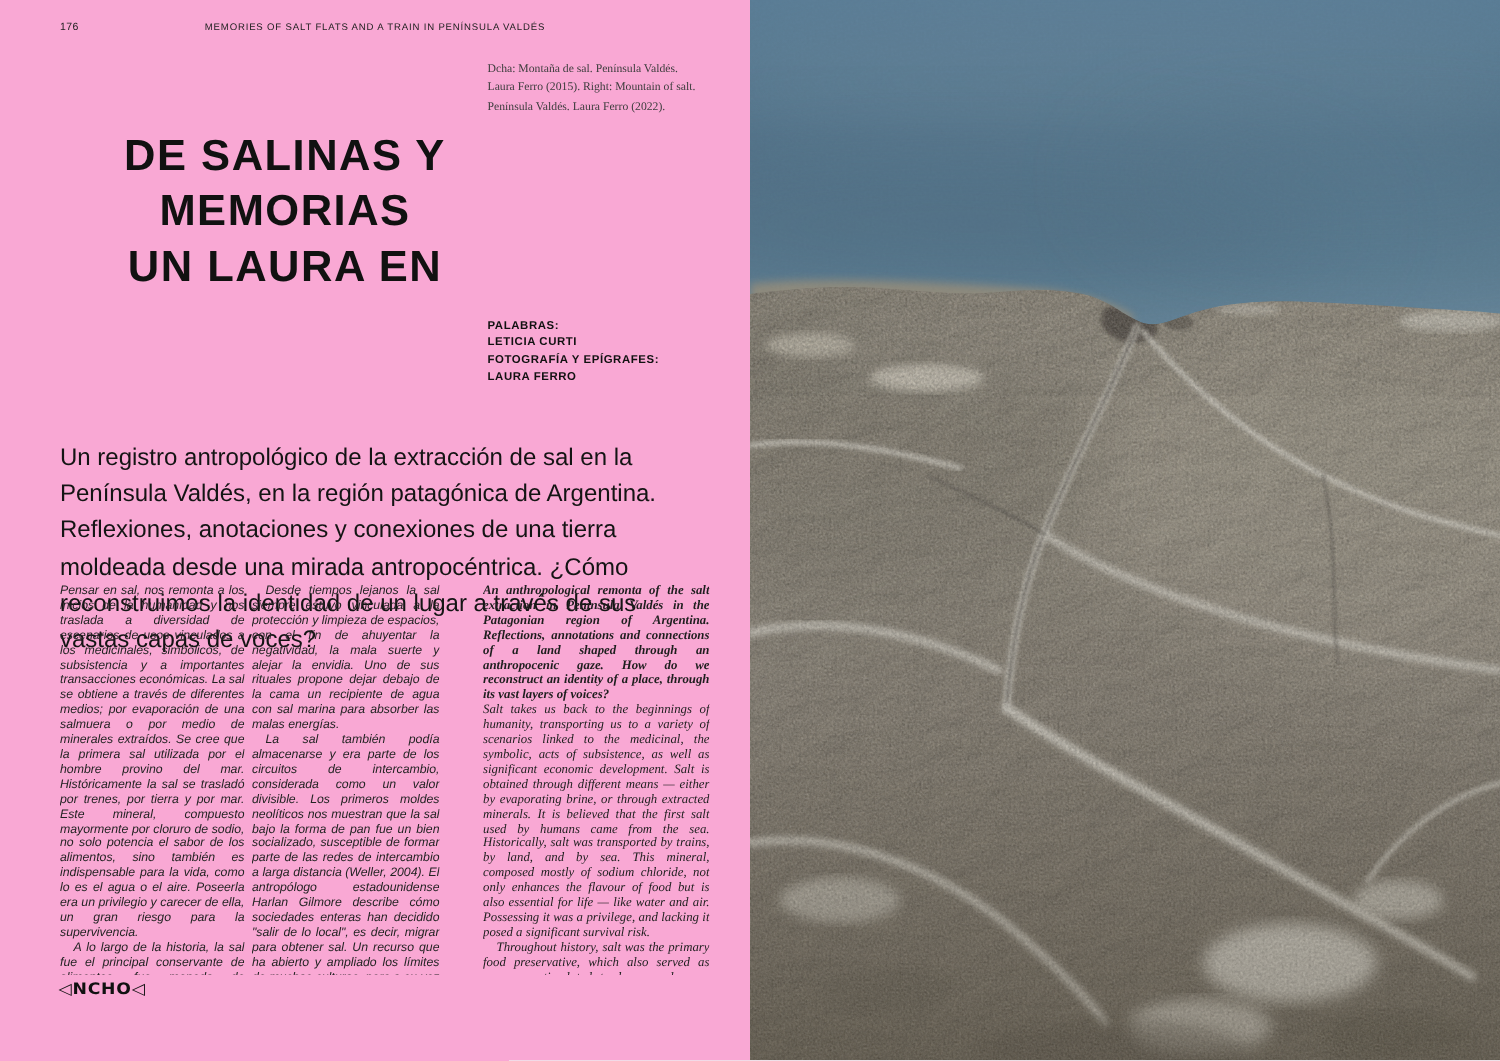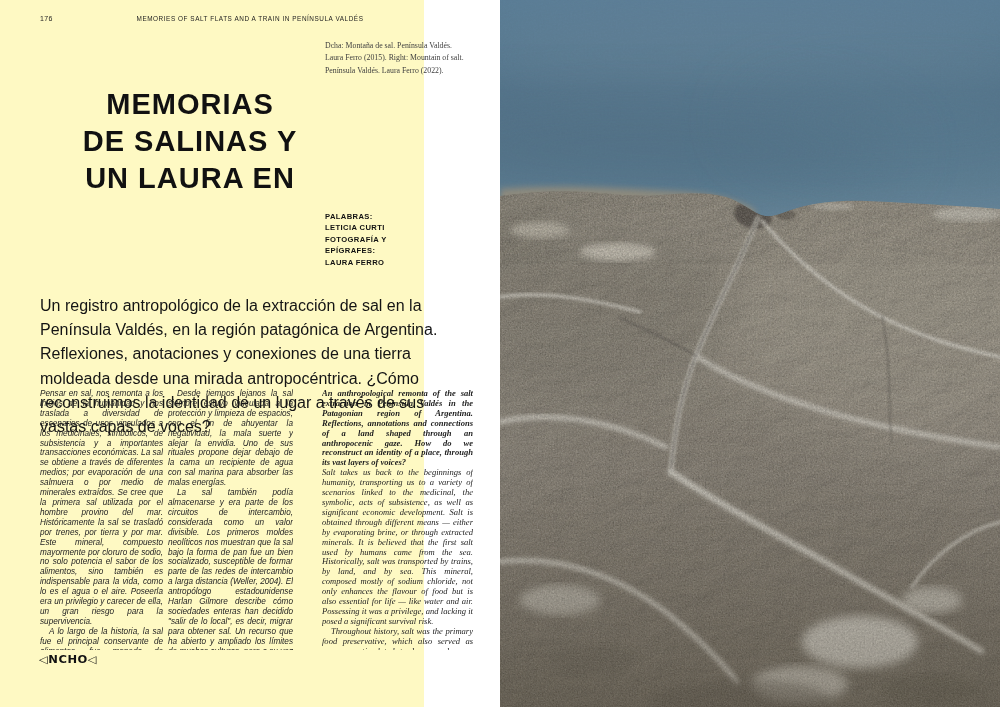--- a/index.html
+++ b/index.html
@@ -1,18 +1,18 @@
 <!DOCTYPE html>
 <html><head>
 <meta charset="utf-8">
 <style>
   html,body{margin:0;padding:0;background:#e8e8e8;}
   .spread{position:relative;width:1000px;height:707px;background:#ffffff;overflow:hidden;
           font-family:"Liberation Sans",sans-serif;color:#1c1c1c;}
-  .left-page{position:absolute;left:0;top:0;width:424px;height:707px;background:#fef9c3;}
+  .left-page{position:absolute;left:0;top:0;width:500px;height:707px;background:#f9a8d4;}
   .right-page{position:absolute;left:500px;top:0;width:500px;height:707px;overflow:hidden;}
   .pagenum{position:absolute;left:40px;top:15px;font-size:7px;letter-spacing:.3px;color:#222;}
   .runhead{position:absolute;left:0;top:15px;width:500px;text-align:center;font-size:6.4px;
            letter-spacing:.55px;color:#222;}
   .caption{position:absolute;left:325px;top:40px;width:150px;font-family:"Liberation Serif",serif;
            font-size:7.8px;line-height:12.4px;color:#3d3d3d;}
   .title{position:absolute;left:25px;top:86px;width:330px;margin:0;text-align:center;
          font-size:29px;line-height:37px;font-weight:700;letter-spacing:1px;color:#111;}
   .byline{position:absolute;left:325px;top:211px;font-size:7.6px;line-height:11.4px;
           font-weight:700;letter-spacing:.4px;color:#111;}
@@ -40,22 +40,22 @@
     <div class="pagenum">176</div>
     <div class="runhead">MEMORIES OF SALT FLATS AND A TRAIN IN PENÍNSULA VALDÉS</div>
 
     <div class="caption">
       <div>Dcha: Montaña de sal. Península Valdés.</div>
       <div>Laura Ferro (2015). Right: Mountain of salt.</div>
       <div>Península Valdés. Laura Ferro (2022).</div>
     </div>
 
     <h1 class="title">
+      <div>DE SALINAS Y</div>
       <div>MEMORIAS</div>
-      <div>DE SALINAS Y</div>
       <div>UN LAURA EN</div>
     </h1>
 
     <div class="byline">
       <div>PALABRAS:</div>
       <div>LETICIA CURTI</div>
       <div>FOTOGRAFÍA Y EPÍGRAFES:</div>
       <div>LAURA FERRO</div>
     </div>
 

